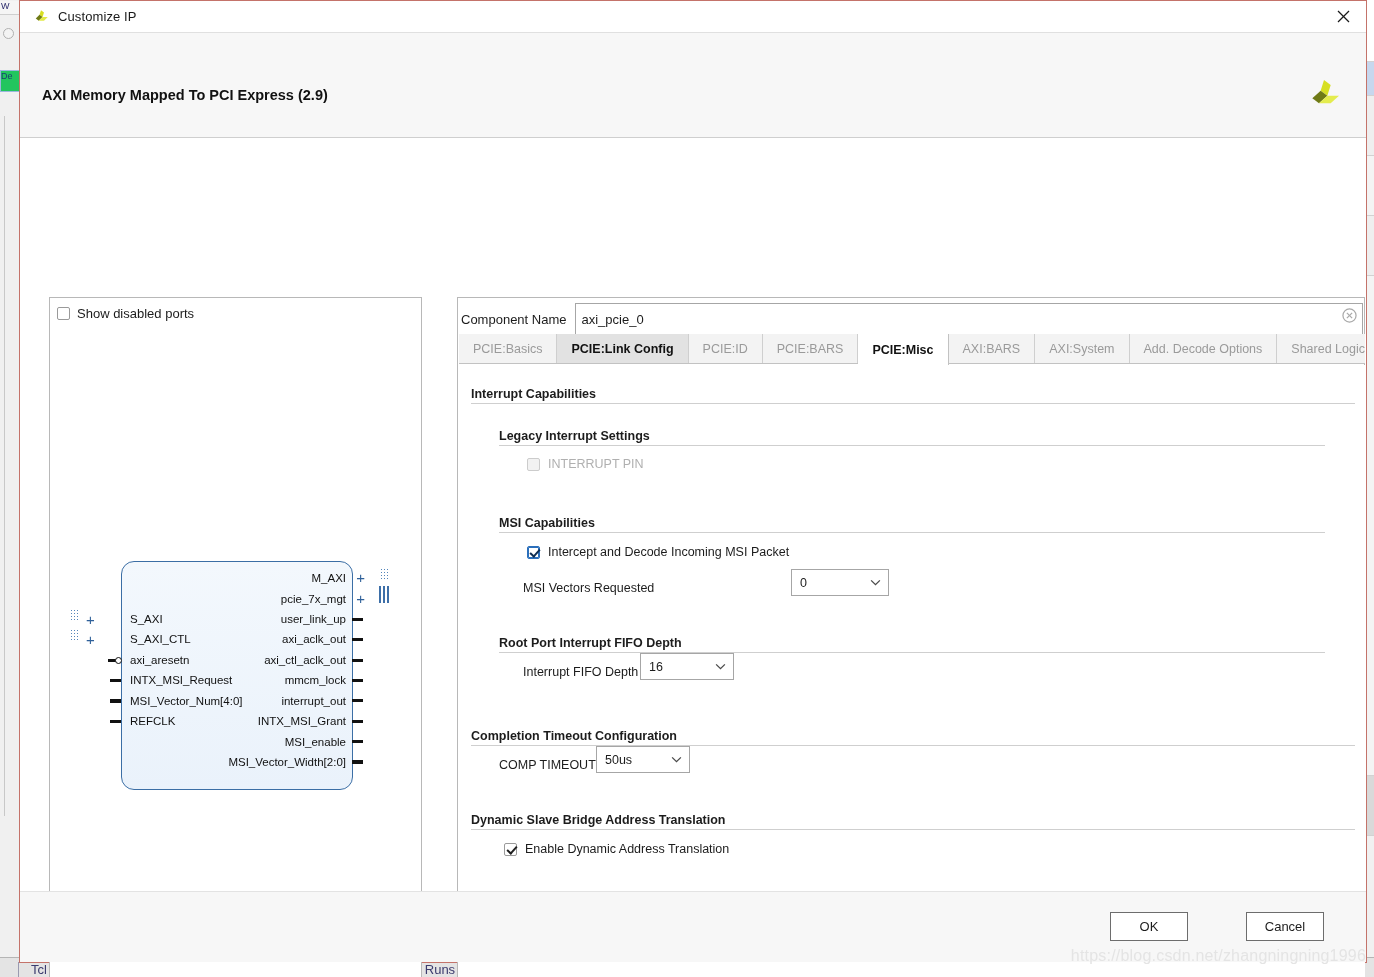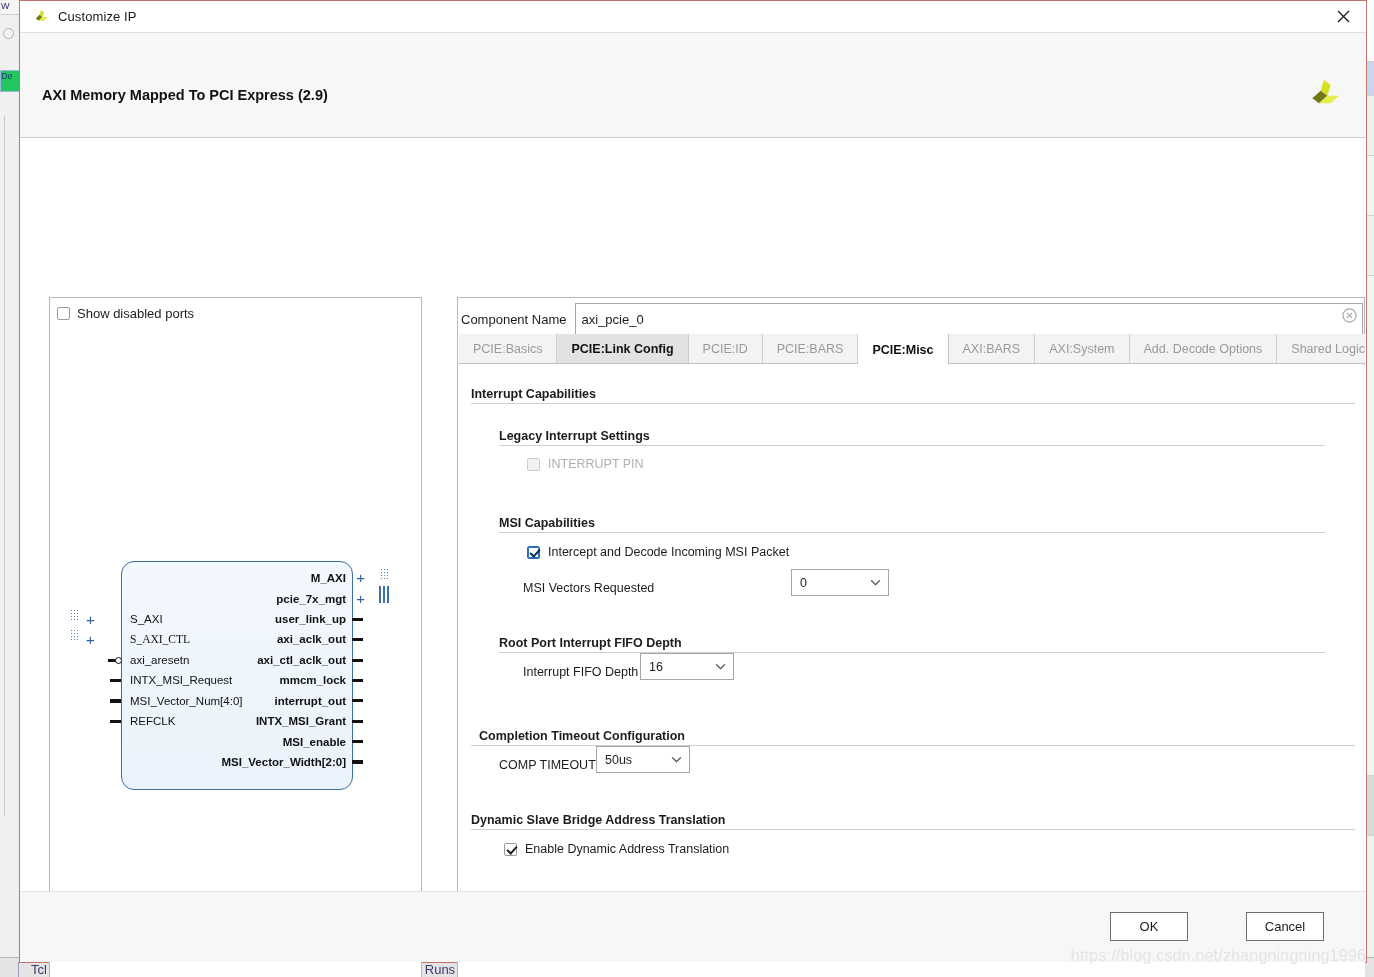--- a/index.html
+++ b/index.html
@@ -153,21 +153,21 @@
   #ip-block {
     position: absolute; left: 57px; top: 5px; width: 232px; height: 229px;
     background: linear-gradient(#f3f8fd, #eaf2fb);
     border: 1px solid #3b6ea5; border-radius: 13px;
   }
   .port-label {
     position: absolute; font-size: 11.5px; color: #111111;
     white-space: nowrap; line-height: 11px;
   }
   .port-left  { left: 66px; text-align: left; }
-  .port-right { right: 63px; text-align: left; font-weight: bold; }
+  .port-right { right: 63px; text-align: left; }
   .plus {
     position: absolute; font-size: 15px; color: #2f6099; line-height: 11px;
     font-weight: 400;
   }
   .pin {
     position: absolute; width: 11px; height: 3px; background: #111111;
   }
   .pin-fat { height: 4px; }
   .bus-dots {
     position: absolute; width: 9px; height: 13px;
@@ -382,21 +382,21 @@
 
       <div id="blockdiagram">
         <div id="ip-block"></div>
 
         <div class="bus-dots" style="left:6px;  top:53px;"></div>
         <div class="plus" style="left:22px; top:58px;">+</div>
         <span class="port-label port-left" style="top:58px;">S_AXI</span>
 
         <div class="bus-dots" style="left:6px;  top:73px;"></div>
         <div class="plus" style="left:22px; top:78px;">+</div>
-        <span class="port-label port-left" style="top:78px;font-family:Liberation Serif, serif;">S_AXI_CTL</span>
+        <span class="port-label port-left" style="top:78px;">S_AXI_CTL</span>
 
         <div class="pin" style="left:44px; top:103px;"></div>
         <div class="inv-bubble" style="left:51px; top:101px;"></div>
         <span class="port-label port-left" style="top:99px;">axi_aresetn</span>
 
         <div class="pin" style="left:46px; top:123px;"></div>
         <span class="port-label port-left" style="top:119px;">INTX_MSI_Request</span>
 
         <div class="pin pin-fat" style="left:46px; top:143px;"></div>
         <span class="port-label port-left" style="top:140px;">MSI_Vector_Num[4:0]</span>
@@ -498,21 +498,21 @@
         <div class="section-rule" style="left:40px; top:287px; width:826px;"></div>
 
         <div class="field-label" style="left:64px; top:300px;">Interrupt FIFO Depth</div>
         <div class="combo" style="left:181px; top:288px; width:94px;">
           <span>16</span>
           <svg class="chev" viewBox="0 0 12 8">
             <polyline points="1,1.6 6,6.4 11,1.6" fill="none" stroke="#4a4a4a" stroke-width="1.5"></polyline>
           </svg>
         </div>
 
-        <div class="section-title" style="left:12px; top:364px;margin-left:8px;">Completion Timeout Configuration</div>
+        <div class="section-title" style="left:12px; top:364px;">Completion Timeout Configuration</div>
         <div class="section-rule" style="left:12px; top:380px; width:884px;"></div>
 
         <div class="field-label" style="left:40px; top:393px;">COMP TIMEOUT</div>
         <div class="combo" style="left:137px; top:381px; width:94px;">
           <span>50us</span>
           <svg class="chev" viewBox="0 0 12 8">
             <polyline points="1,1.6 6,6.4 11,1.6" fill="none" stroke="#4a4a4a" stroke-width="1.5"></polyline>
           </svg>
         </div>
 

